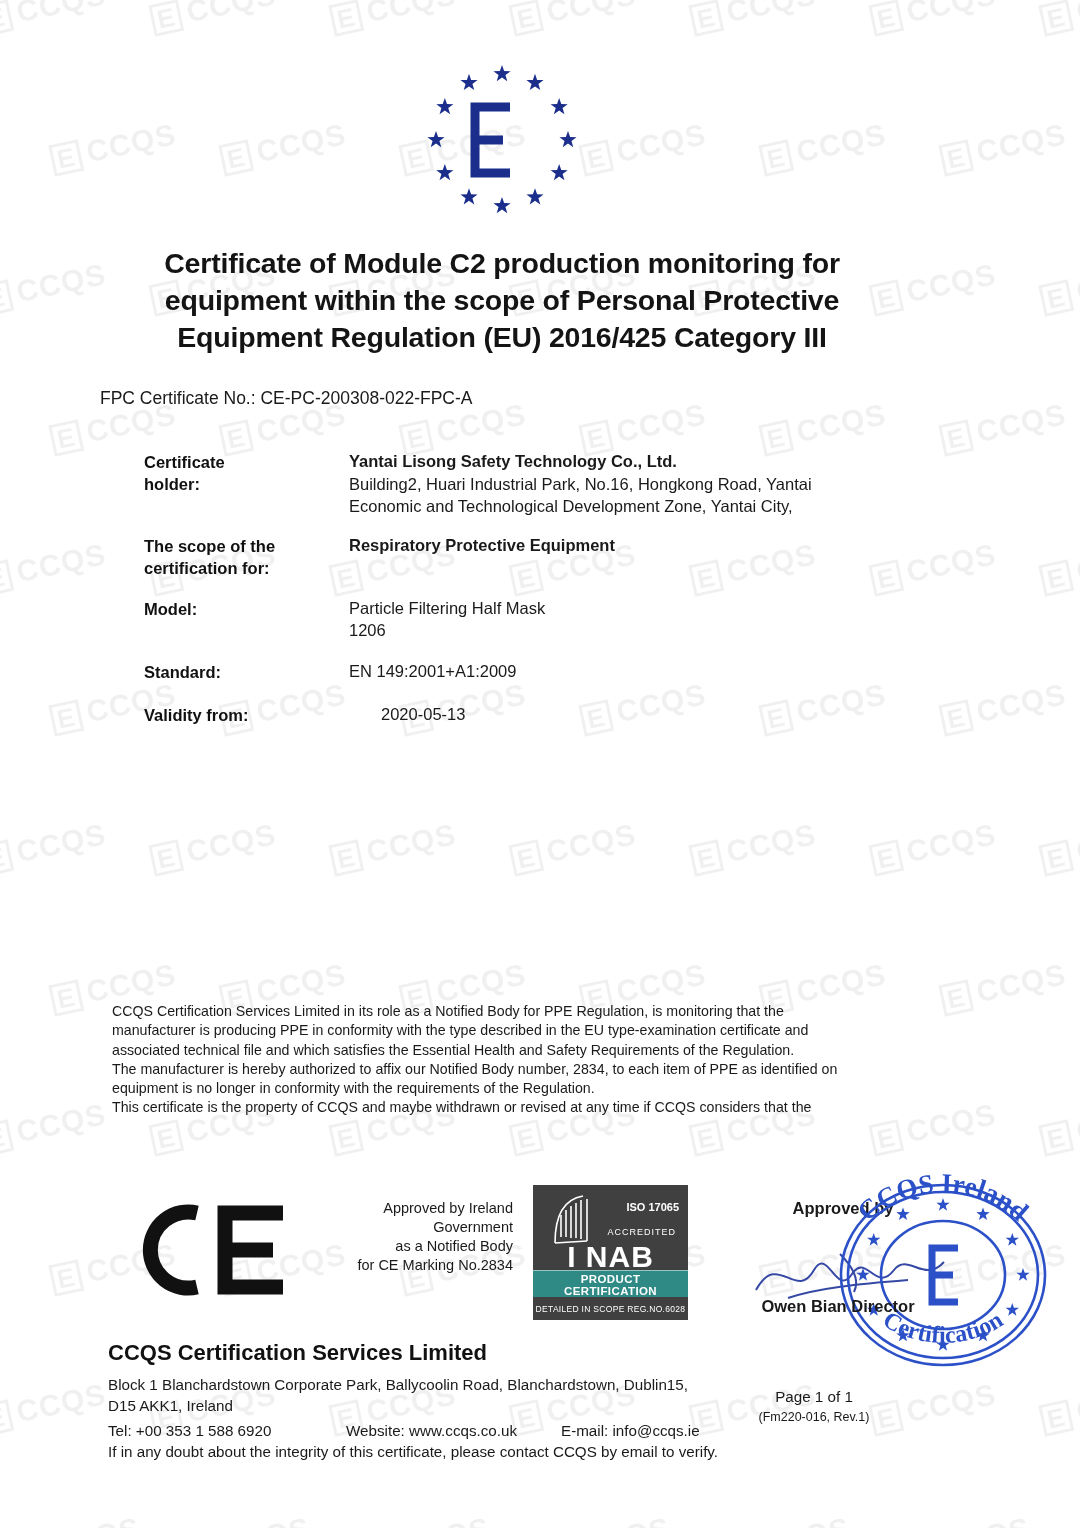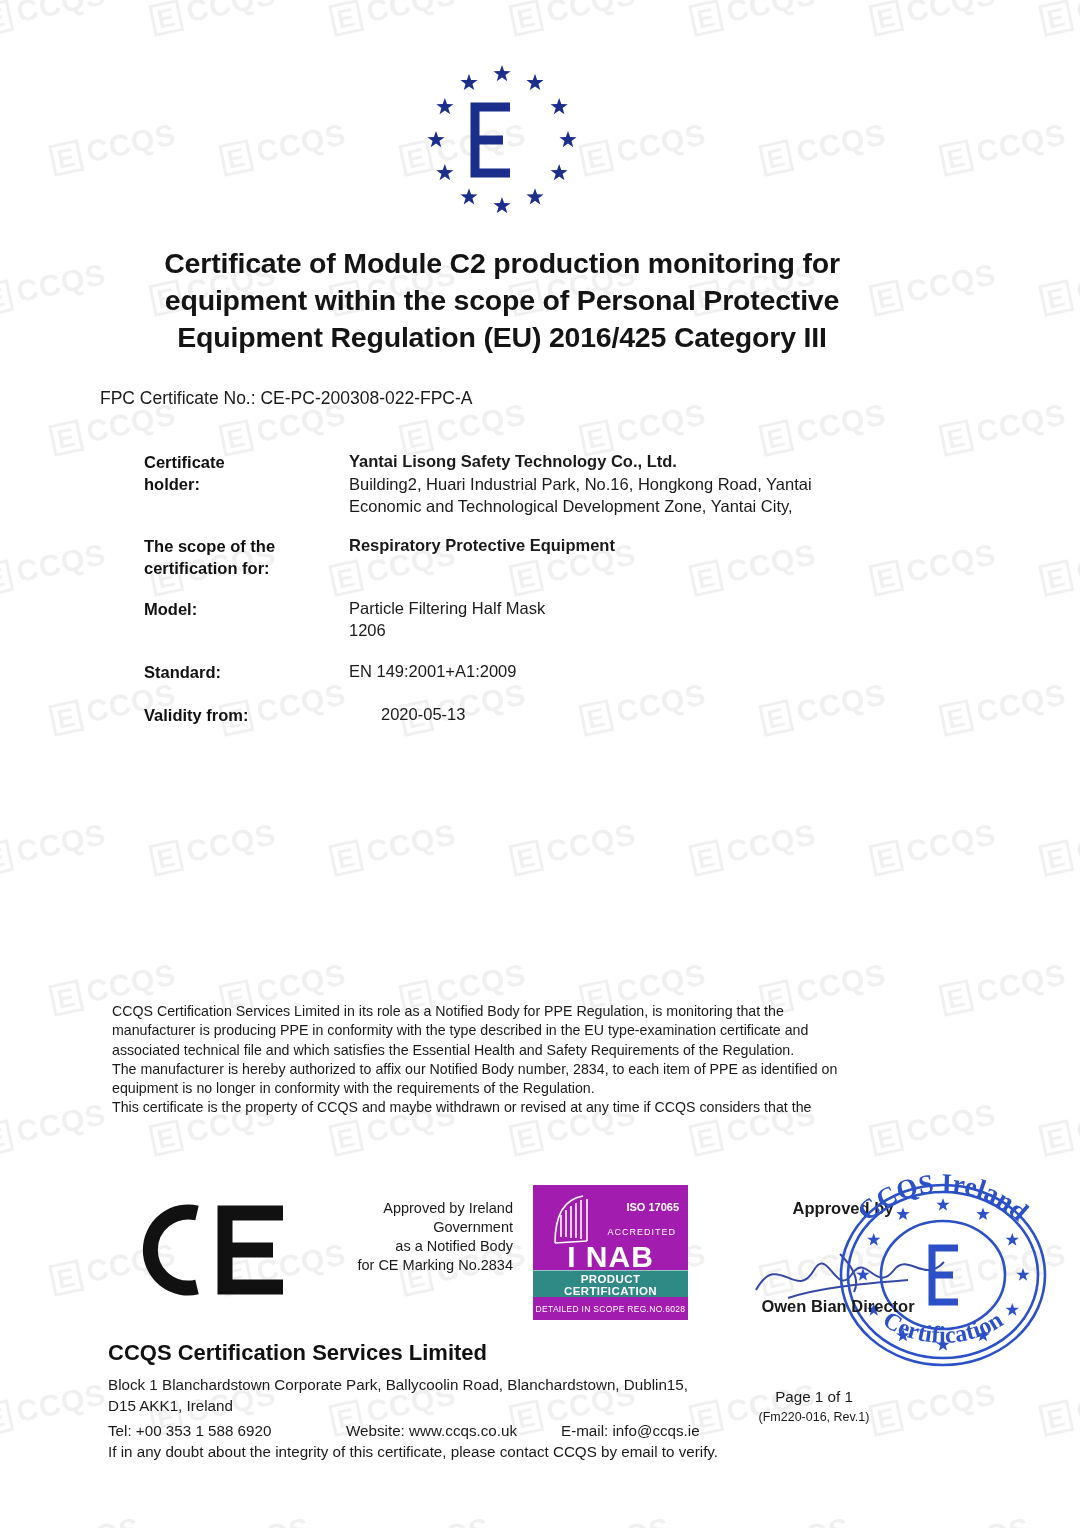--- a/index.html
+++ b/index.html
@@ -166,21 +166,21 @@
     font-size: 14.5px;
     line-height: 19px;
     color: #1a1a1a;
   }
   .inab {
     position: absolute;
     left: 425px;
     top: 0px;
     width: 155px;
     height: 135px;
-    background: #a21caf;
+    background: #404040;
     color: #fff;
   }
   .inab .inab-top {
     height: 66px;
     position: relative;
   }
   .inab .iso {
     position: absolute;
     right: 9px;
     top: 16px;

